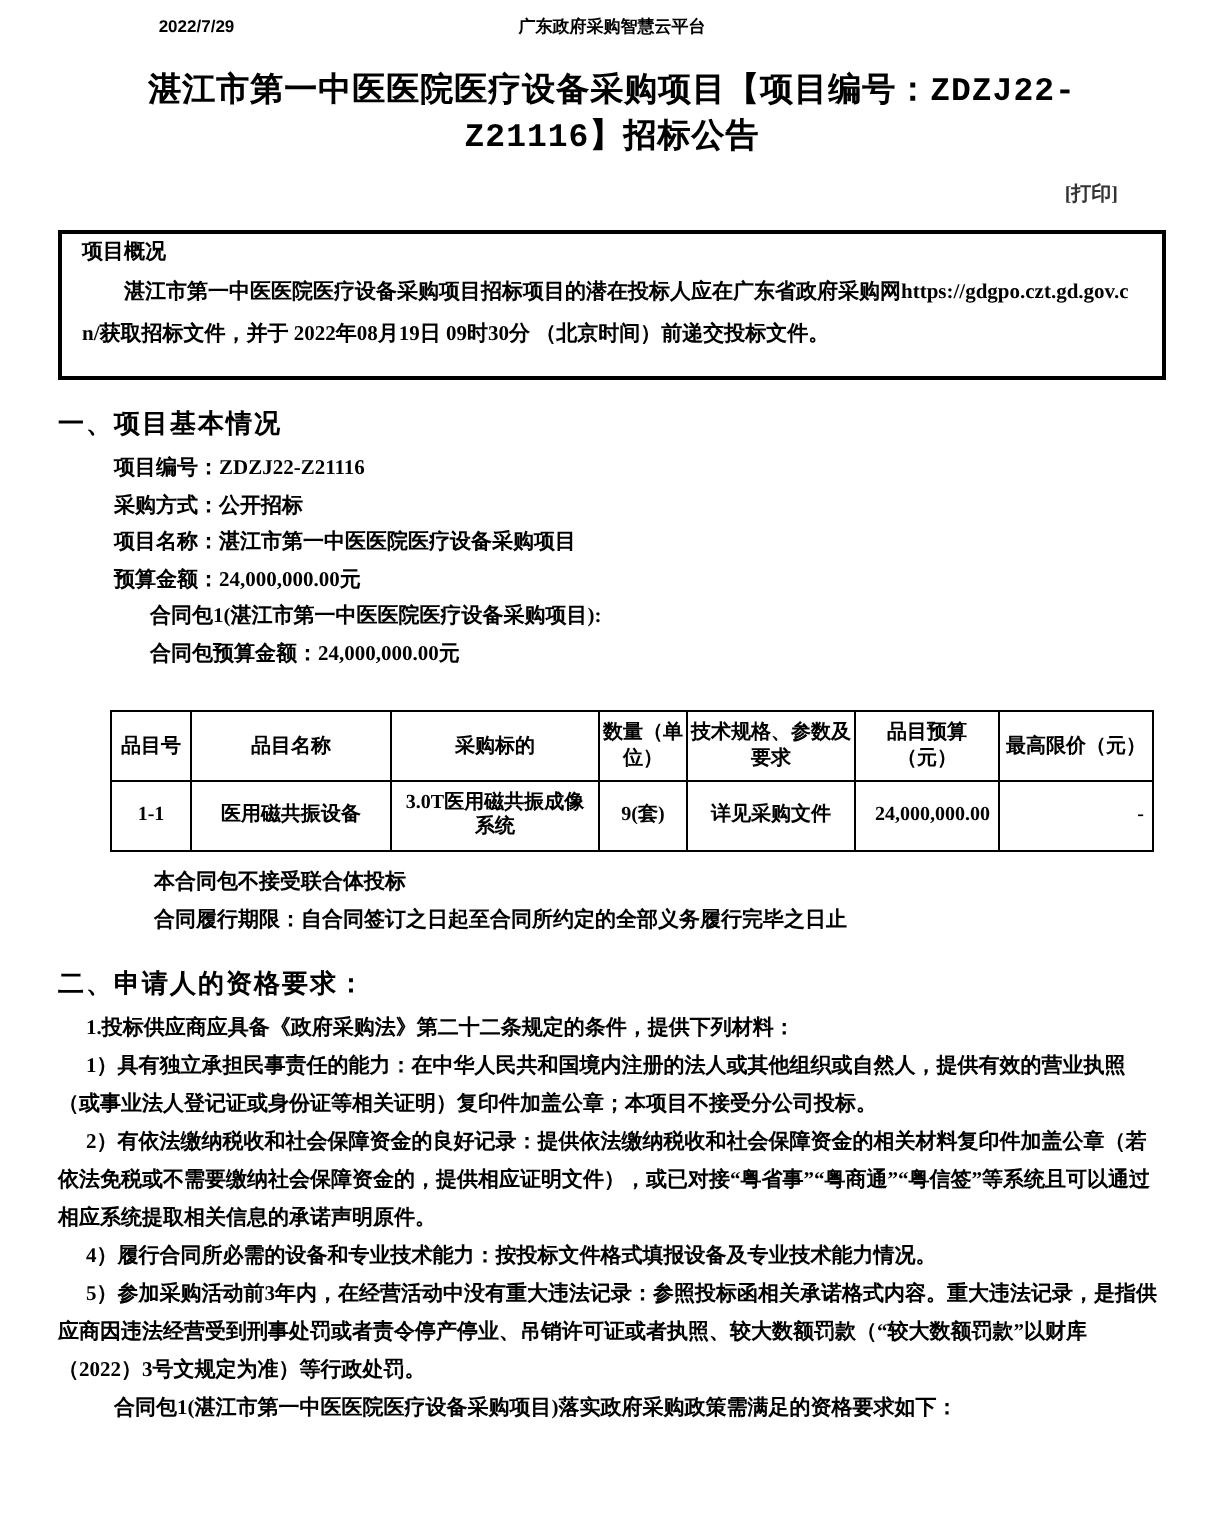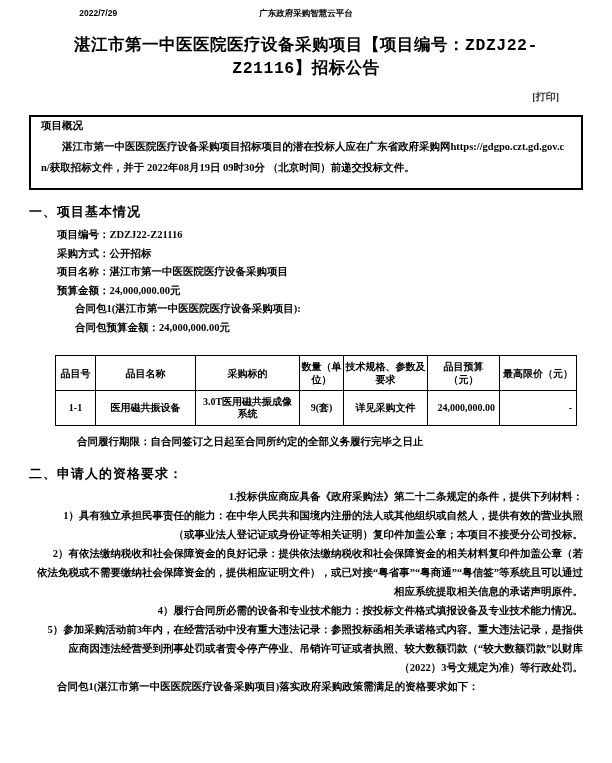--- a/index.html
+++ b/index.html
@@ -117,21 +117,20 @@
   .note-line {
     padding-left: 48px;
     line-height: 18.5px;
   }
   
   .paras { margin-top: 4px; }
   .para {
     margin: 0;
     line-height: 19px;
     text-indent: 14px;
-    text-align: right;
   }
   .para-sub {
     margin: 0;
     line-height: 19px;
     text-indent: 0;
     padding-left: 28px;
   }
 </style>
 </head>
 <body>
@@ -194,20 +193,21 @@
           <td>3.0T医用磁共振成像系统</td>
           <td>9(套)</td>
           <td>详见采购文件</td>
           <td class="num">24,000,000.00</td>
           <td class="num">-</td>
         </tr>
       </tbody>
     </table>
 
     <div class="notes">
+      <div class="note-line">本合同包不接受联合体投标</div>
       <div class="note-line">合同履行期限：自合同签订之日起至合同所约定的全部义务履行完毕之日止</div>
     </div>
   </section>
 
   <section>
     <h2 class="section-heading">二、申请人的资格要求：</h2>
     <div class="paras">
       <p class="para">1.投标供应商应具备《政府采购法》第二十二条规定的条件，提供下列材料：</p>
       <p class="para">1）具有独立承担民事责任的能力：在中华人民共和国境内注册的法人或其他组织或自然人，提供有效的营业执照（或事业法人登记证或身份证等相关证明）复印件加盖公章；本项目不接受分公司投标。</p>
       <p class="para">2）有依法缴纳税收和社会保障资金的良好记录：提供依法缴纳税收和社会保障资金的相关材料复印件加盖公章（若依法免税或不需要缴纳社会保障资金的，提供相应证明文件），或已对接“粤省事”“粤商通”“粤信签”等系统且可以通过相应系统提取相关信息的承诺声明原件。</p>

